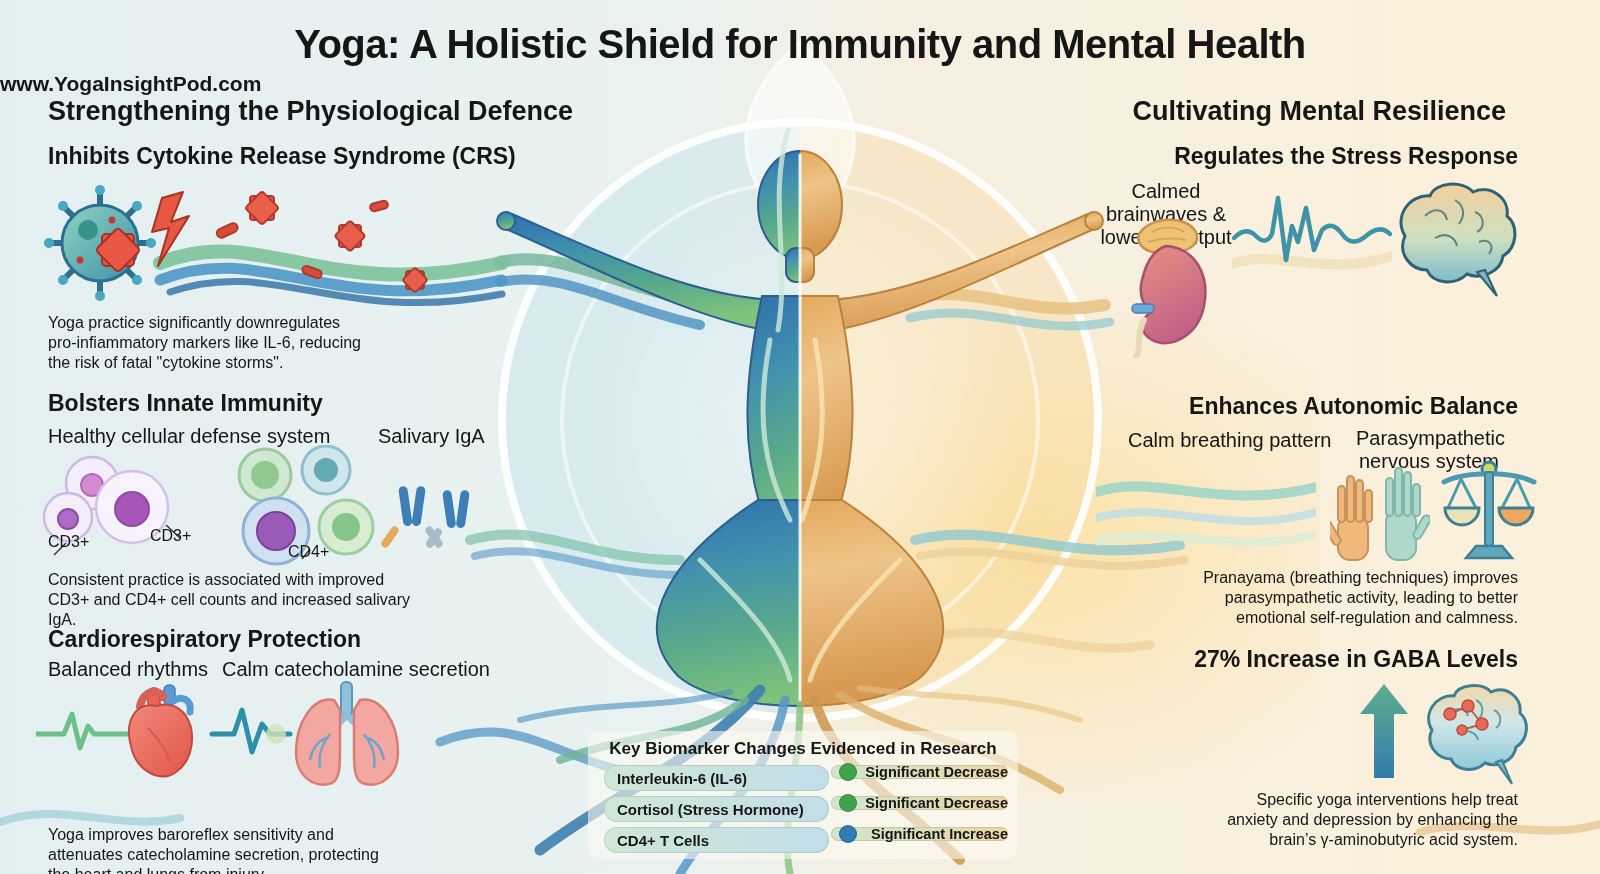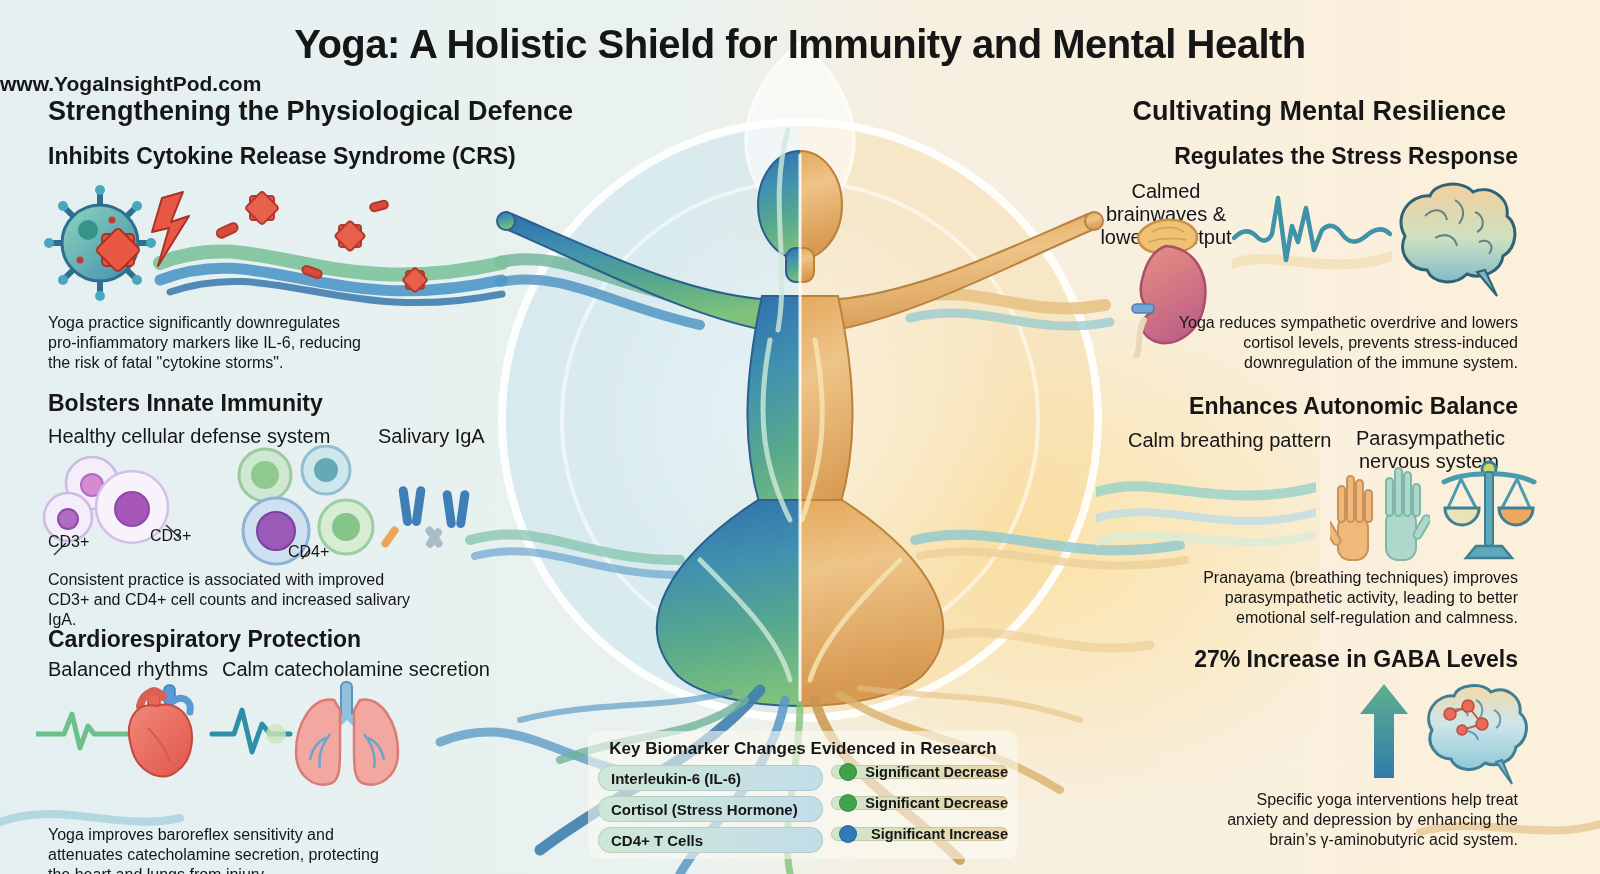--- a/index.html
+++ b/index.html
@@ -18,21 +18,21 @@
   .para{font-size:16px;line-height:1.24;}
   .right-align{text-align:right;}
   .center-align{text-align:center;}
   .cell-label{font-size:16px;font-weight:500;}
   .icon-svg{position:absolute;z-index:3;}
   
   #biomarker-panel{position:absolute;left:588px;top:731px;width:430px;height:128px;z-index:4;
      background:rgba(252,250,242,0.60);border-radius:12px;}
   .bm-title{position:absolute;left:0;top:8px;width:100%;text-align:center;font-size:17px;font-weight:800;}
   .bm-row{position:absolute;left:0;width:100%;height:26px;}
-  .bm-marker{position:absolute;left:10px;top:0;width:225px;height:26px;border-radius:13px;
+  .bm-marker{position:absolute;left:16px;top:0;width:225px;height:26px;border-radius:13px;
      background:linear-gradient(90deg,#cfe7d6,#c2dde9);
      box-shadow:inset 0 0 0 1px rgba(130,155,145,0.28);
      display:flex;align-items:center;padding-left:13px;box-sizing:border-box;font-size:15px;font-weight:600;}
   .bm-change{position:absolute;left:243px;top:0;width:177px;height:14px;border-radius:13px;
      background:linear-gradient(90deg,#cfe7cd,#ecd5a6);
      box-shadow:inset 0 0 0 1px rgba(150,140,110,0.28);
      display:flex;align-items:center;gap:8px;padding-left:8px;box-sizing:border-box;font-size:14.5px;font-weight:600;justify-content:space-between;}
   .bm-dot{width:18px;height:18px;border-radius:50%;border:1.5px solid rgba(0,0,0,0.18);box-sizing:border-box;flex:0 0 auto;}
   
   #gaba-stat{position:absolute;left:1183px;top:670px;display:flex;align-items:flex-end;z-index:3;}
@@ -337,21 +337,20 @@
     <g fill="none" stroke="#2f6272" stroke-width="2" opacity="0.7">
       <path d="M 40 40 C 50 30 60 34 62 44"></path>
         <path d="M 70 24 C 80 30 80 40 74 48"></path>
       <path d="M 90 36 C 100 40 100 52 92 56"></path>
         <path d="M 50 62 C 60 56 70 60 72 70"></path>
       <path d="M 94 66 C 104 62 110 70 104 78"></path>
     </g>
     <path d="M 92 96 L 112 120 L 100 94 Z" fill="#7fb6c6" stroke="#2f6272" stroke-width="2"></path>
   </svg>
 
-  <div class="abs txt para right-align" style="right:82px;top:313px;width:340px;">Yoga reduces sympathetic overdrive and lowers cortisol levels, prevents stress-induced downregulation of the immune system.</div>
 
   <div class="abs txt sec-title right-align" style="right:82px;top:393px;width:520px;">Enhances Autonomic Balance</div>
   <div class="abs txt caption" style="left:1128px;top:429px;">Calm breathing pattern</div>
   <div class="abs txt caption center-align" style="left:1356px;top:427px;width:146px;">Parasympathetic nervous system</div>
 
   <svg class="icon-svg" style="left:1096px;top:462px;" width="220" height="110" viewBox="0 0 220 110">
     <path d="M 0 30 C 60 10 120 50 220 25" fill="none" stroke="#8fd0c8" stroke-width="10" opacity="0.75" stroke-linecap="round"></path>
     <path d="M 0 56 C 70 36 130 76 220 50" fill="none" stroke="#b8dce8" stroke-width="8" opacity="0.75" stroke-linecap="round"></path>
     <path d="M 0 80 C 70 60 140 95 220 72" fill="none" stroke="#d8ecd8" stroke-width="8" opacity="0.75" stroke-linecap="round"></path>
   </svg>

